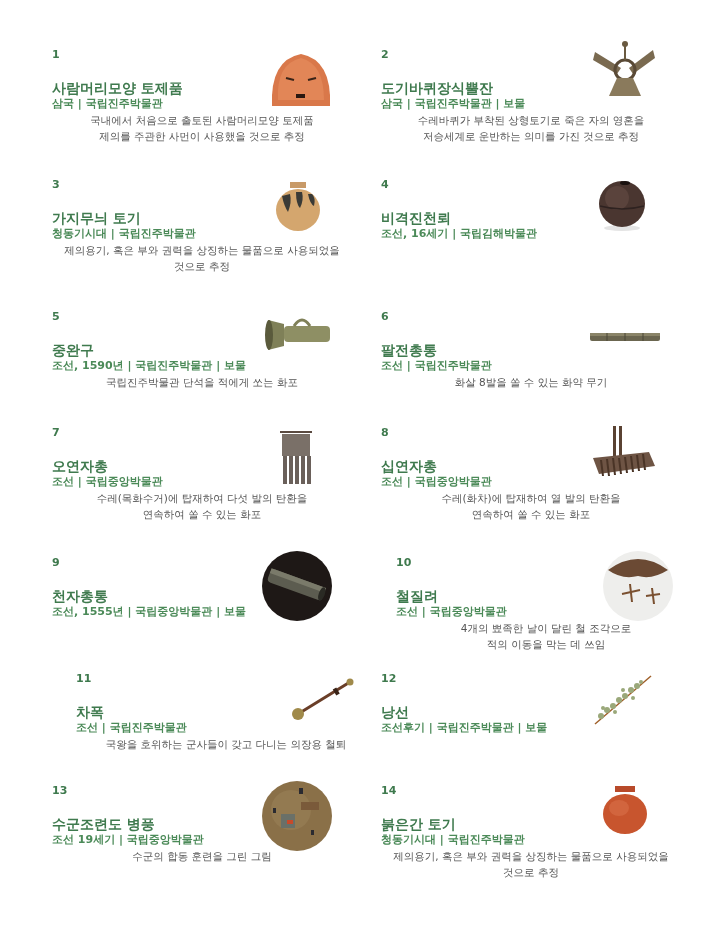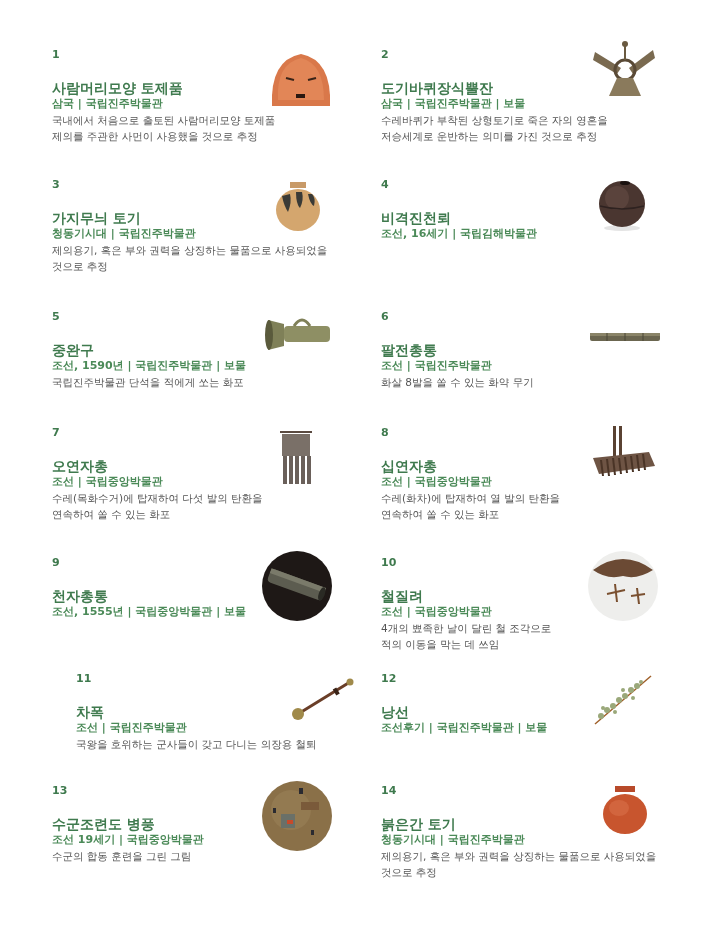--- a/index.html
+++ b/index.html
@@ -2,21 +2,21 @@
 <html><head>
 <meta charset="utf-8">
 <style>
   html,body{margin:0;padding:0;background:#ffffff;}
   body{width:719px;height:932px;position:relative;overflow:hidden;font-family:"DejaVu Sans","Liberation Sans",sans-serif;}
   .item{position:absolute;width:320px;height:120px;}
   .num{position:absolute;left:0;top:0;font-size:11px;font-weight:bold;color:#3f7a4e;}
   .title{position:absolute;left:0;top:32px;font-size:14px;font-weight:bold;color:#3f7a4e;white-space:nowrap;}
   .meta{position:absolute;left:0;top:48px;font-size:11px;font-weight:bold;color:#4b8a58;white-space:nowrap;}
   .desc{position:absolute;left:0;top:64px;font-size:10.5px;line-height:16px;color:#555555;width:300px;}
-  .desc span{display:block;white-space:nowrap;}
+  .desc span{display:block;white-space:nowrap;text-align:center;}
   .thumb{position:absolute;}
 </style>
 </head>
 <body>
 
 <div class="item" style="left:52px;top:48px;">
   <div class="num">1</div>
   <div class="title">사람머리모양 토제품</div>
   <div class="meta">삼국 | 국립진주박물관</div>
   <div class="desc">
@@ -162,21 +162,21 @@
   <svg class="thumb" style="left:209px;top:-6px;" width="72" height="72">
     <circle cx="36" cy="36" r="35" fill="#1e1816"></circle>
     <g transform="rotate(20 36 36)">
       <rect x="6" y="28" width="58" height="14" rx="4" fill="#5c5c50"></rect>
       <rect x="6" y="28" width="58" height="5" fill="#7a7a6a"></rect>
       <ellipse cx="62" cy="35" rx="3" ry="7" fill="#2a2a24"></ellipse>
     </g>
   </svg>
 </div>
 
-<div class="item" style="left:381px;top:556px;text-decoration:underline;">
+<div class="item" style="left:396px;top:556px;text-decoration:underline;">
   <div class="num">10</div>
   <div class="title">철질려</div>
   <div class="meta">조선 | 국립중앙박물관</div>
   <div class="desc">
       <span>4개의 뾰족한 날이 달린 철 조각으로</span>
       <span>적의 이동을 막는 데 쓰임</span>
     </div>
   <svg class="thumb" style="left:206px;top:-6px;" width="72" height="72">
     <circle cx="36" cy="36" r="35" fill="#eeeeec"></circle>
     <path d="M6 20 Q36 -2 66 20 Q50 30 36 26 Q20 30 6 20 Z" fill="#6b4a34"></path>

